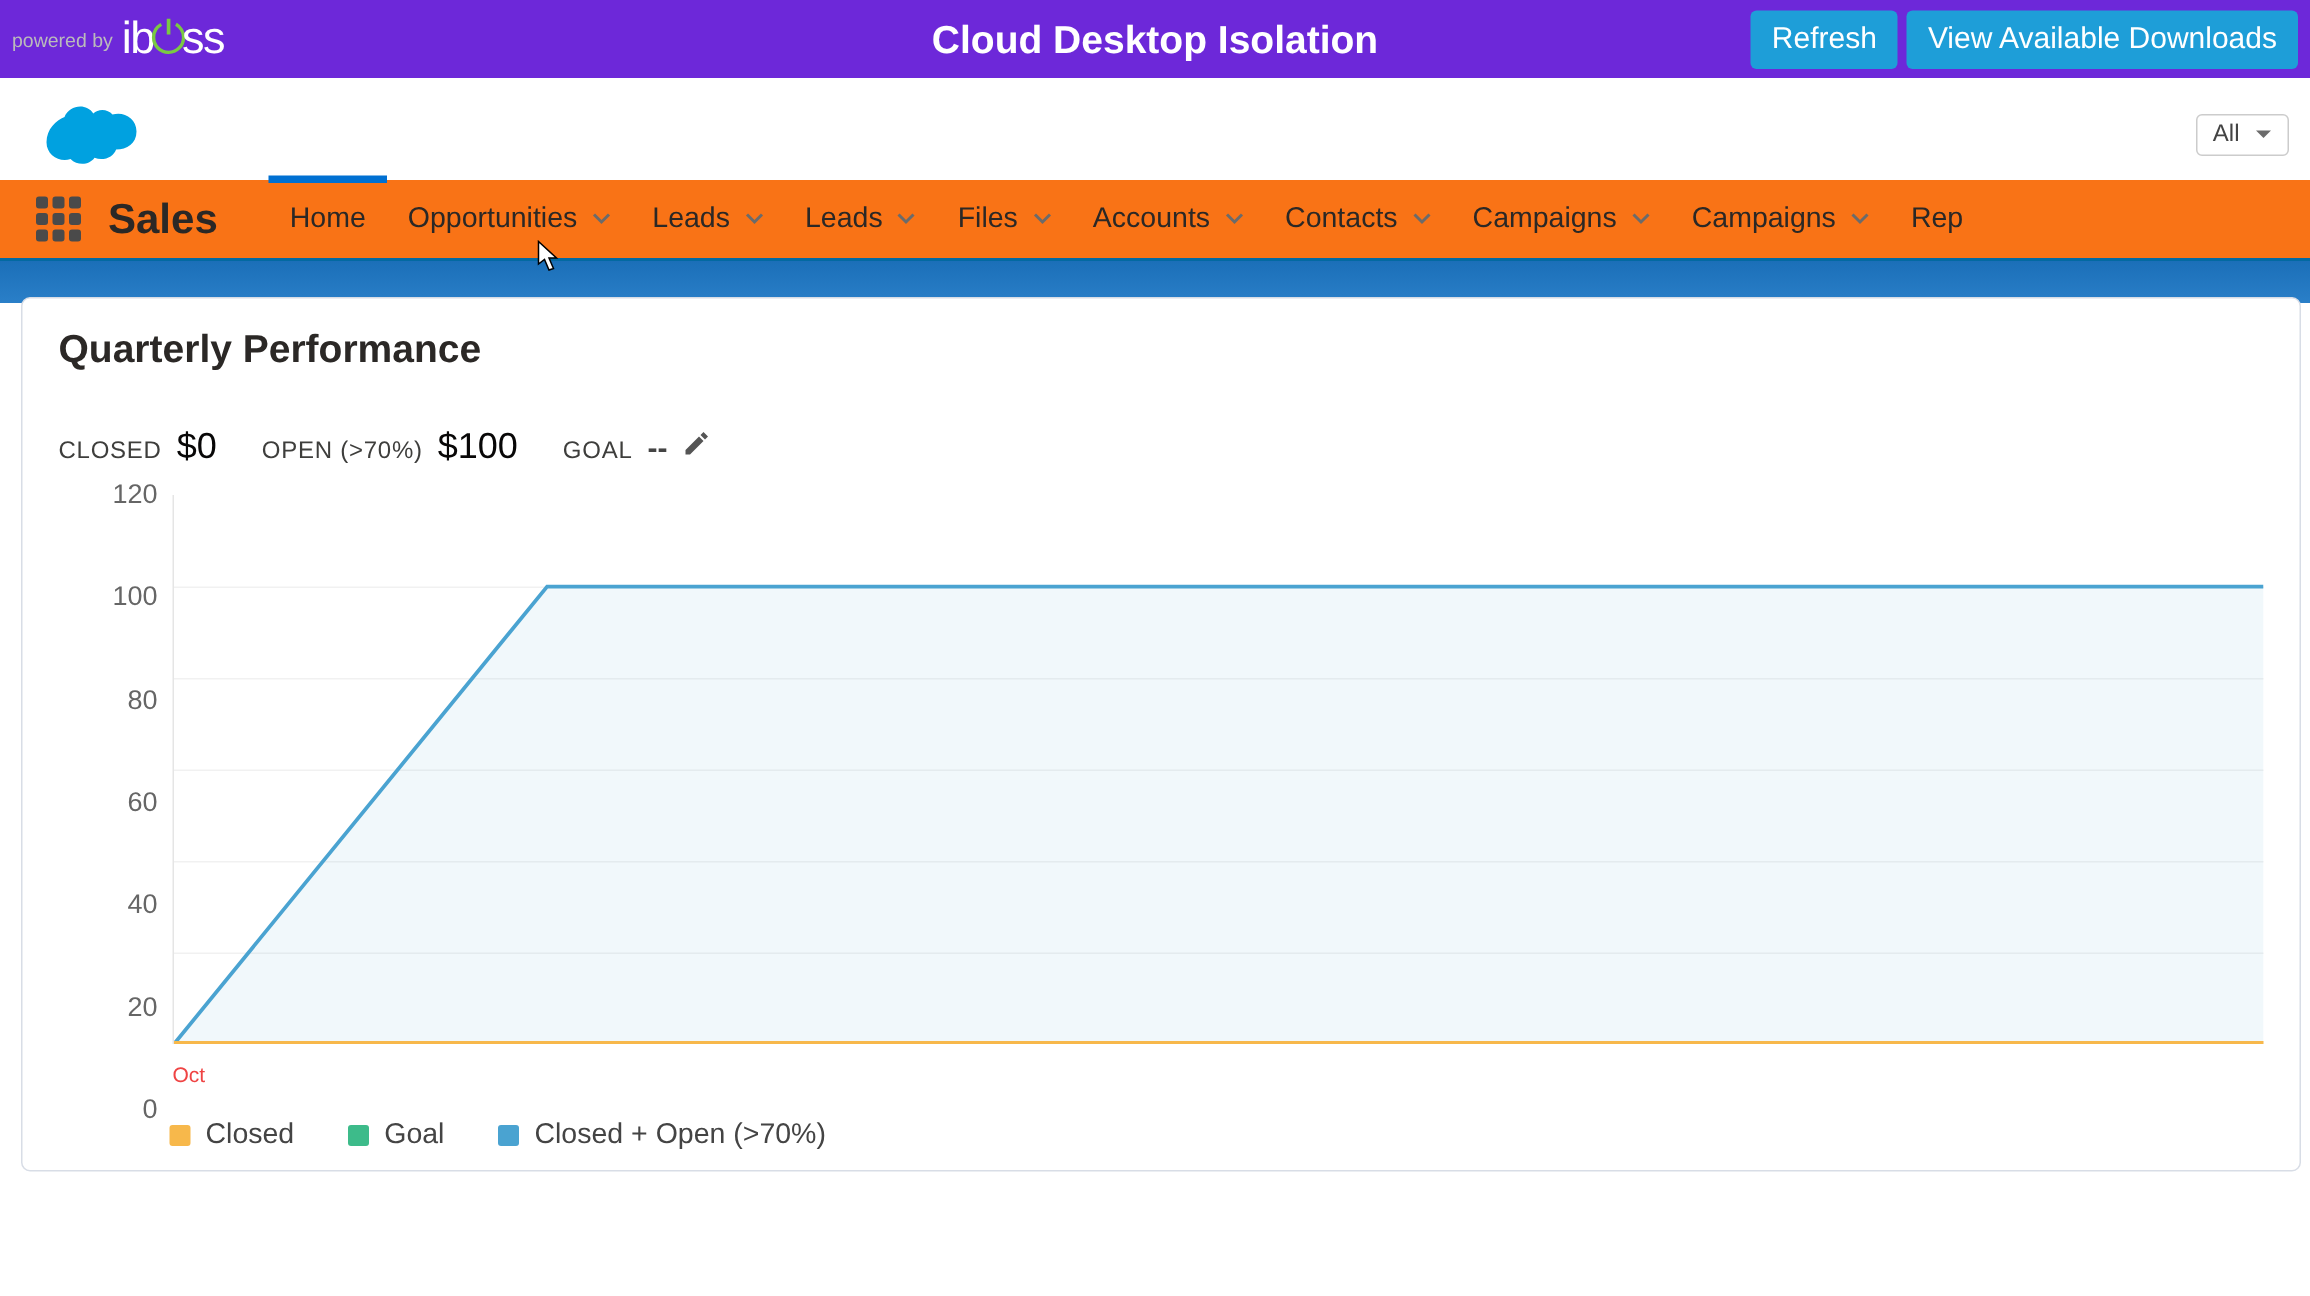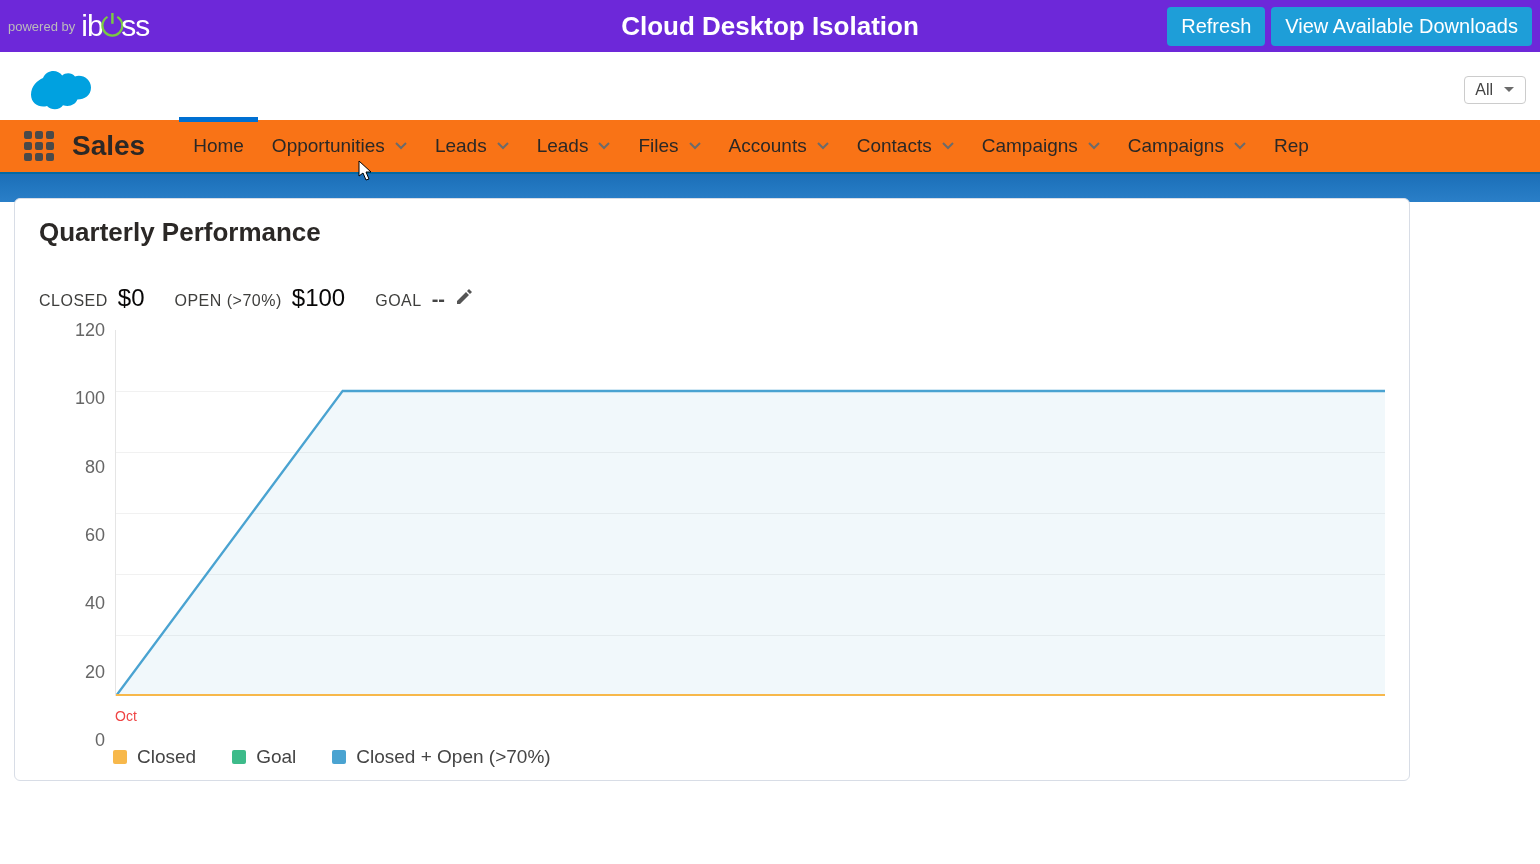--- a/index.html
+++ b/index.html
@@ -28,21 +28,21 @@
 .nav-items { display: flex; align-items: stretch; height: 100%; }
 .nav-item { display: flex; align-items: center; padding: 0 14px; font-size: 19px; color: #2b2826; cursor: pointer; position: relative; gap: 10px; }
 .nav-item.active::before { content: ""; position: absolute; top: -3px; left: 0; right: 0; height: 5px; background: #0070d2; }
 .nav-item .chev { width: 12px; height: 8px; }
 
 
 .blue-banner { background: linear-gradient(180deg, #1b6fb8, #2a7fc8); height: 28px; }
 
 
 .card-wrap { padding: 0 0 0 14px; }
-.card { background: #fff; border: 1px solid #d8dde6; border-radius: 6px; padding: 18px 24px 10px 24px; margin-top: -4px; width: 1396px; }
+.card { background: #fff; border: 1px solid #d8dde6; border-radius: 6px; padding: 18px 24px 10px 24px; margin-top: -4px; width: 1520px; }
 .card-title { font-size: 26px; font-weight: 700; color: #2b2826; margin-bottom: 36px; }
 
 .metrics { display: flex; align-items: baseline; gap: 30px; margin-bottom: 18px; }
 .metric { display: flex; align-items: baseline; gap: 10px; }
 .metric-label { font-size: 16px; color: #3e3e3c; letter-spacing: 0.5px; }
 .metric-value { font-size: 24px; font-weight: 500; color: #080707; }
 .metric-dash { font-size: 20px; font-weight: 700; color: #444; }
 .edit-icon { width: 18px; height: 18px; cursor: pointer; }
 
 

